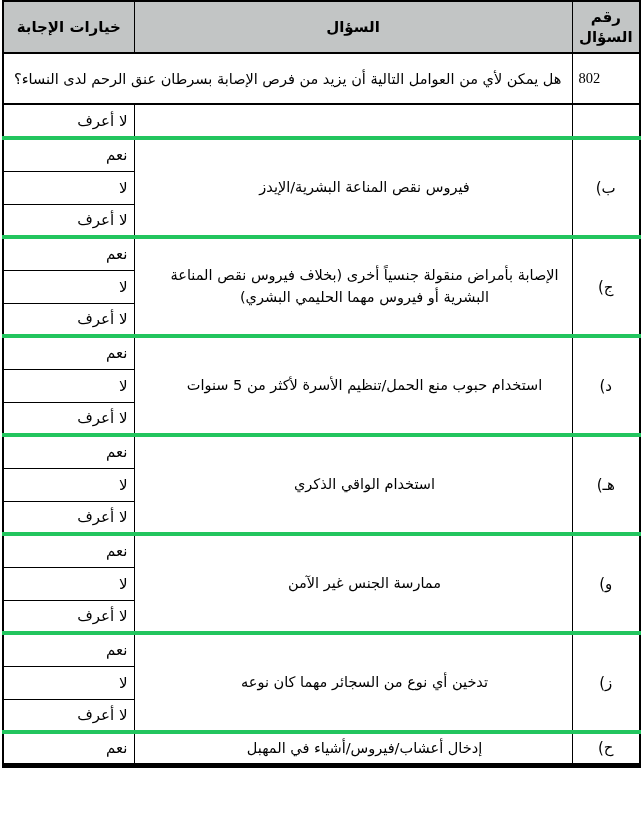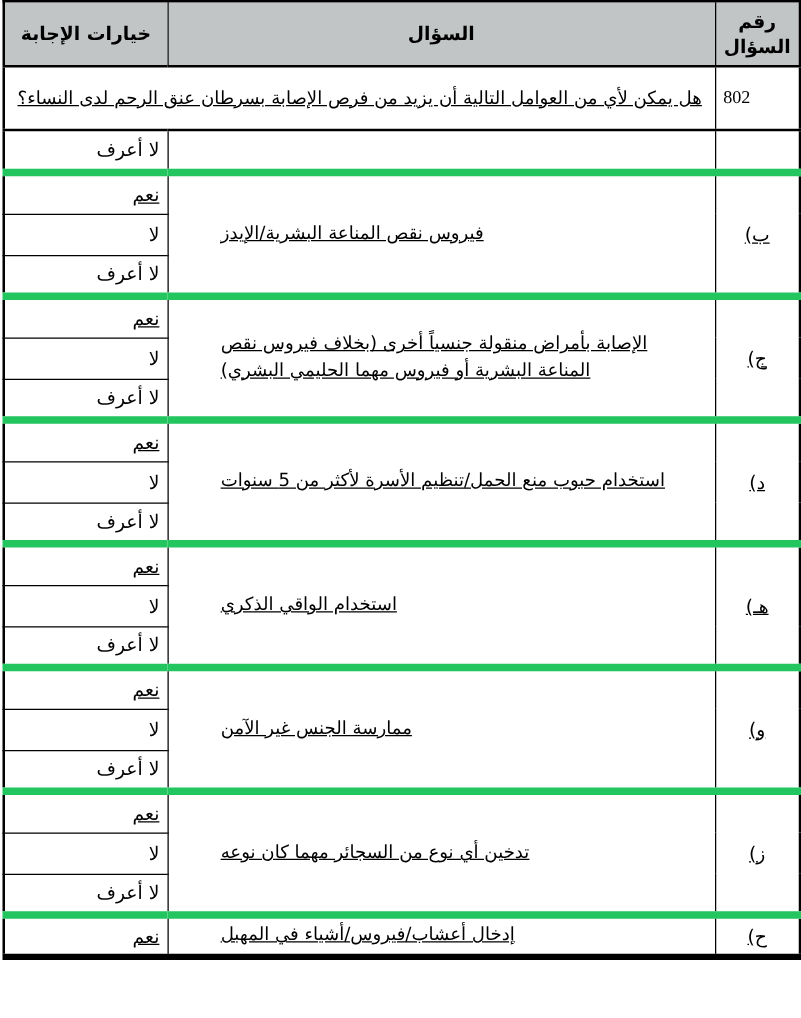--- a/index.html
+++ b/index.html
@@ -55,43 +55,42 @@
   }
   td.qnum {
     text-align: left;
     font-family: "Liberation Serif", "DejaVu Serif", serif;
     font-size: 16px;
   }
   td.qtext-main {
     text-align: right;
     padding-right: 10px;
     padding-left: 2px;
-    text-decoration: underline;
   }
 
   
   tr.orphan-row td {
     height: 34px;
     border-top: 2px solid #000;
   }
 
   
-  tr.sec-start td { border-top: 6px solid #22c55e; text-decoration: underline; }
+  tr.sec-start td { border-top: 4px solid #22c55e; }
   td.letter {
     text-align: center;
     vertical-align: middle;
     font-size: 15px;
   }
   td.item-text {
-    text-align: left;
+    text-align: center;
     vertical-align: middle;
     font-size: 14.5px;
     line-height: 1.45;
     padding-right: 9px;
-    padding-left: 42px;
+    padding-left: 32px;
   }
   td.opt {
     text-align: right;
     vertical-align: middle;
     font-size: 15px;
     height: 33px;
   }
   tr.opt-inner td.opt { border-top: 1px solid #3c3c3c; padding-left: 20px; }
 </style>
 </head>

